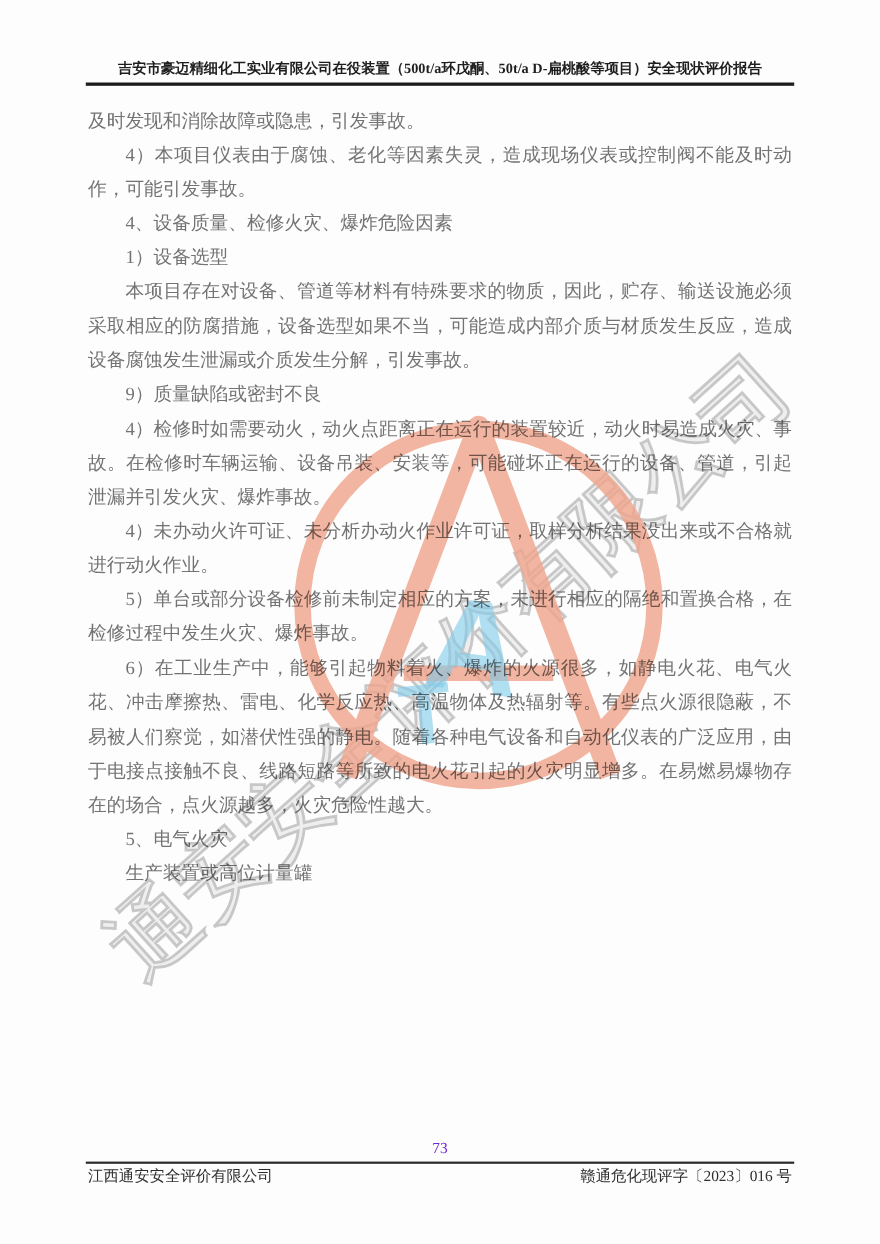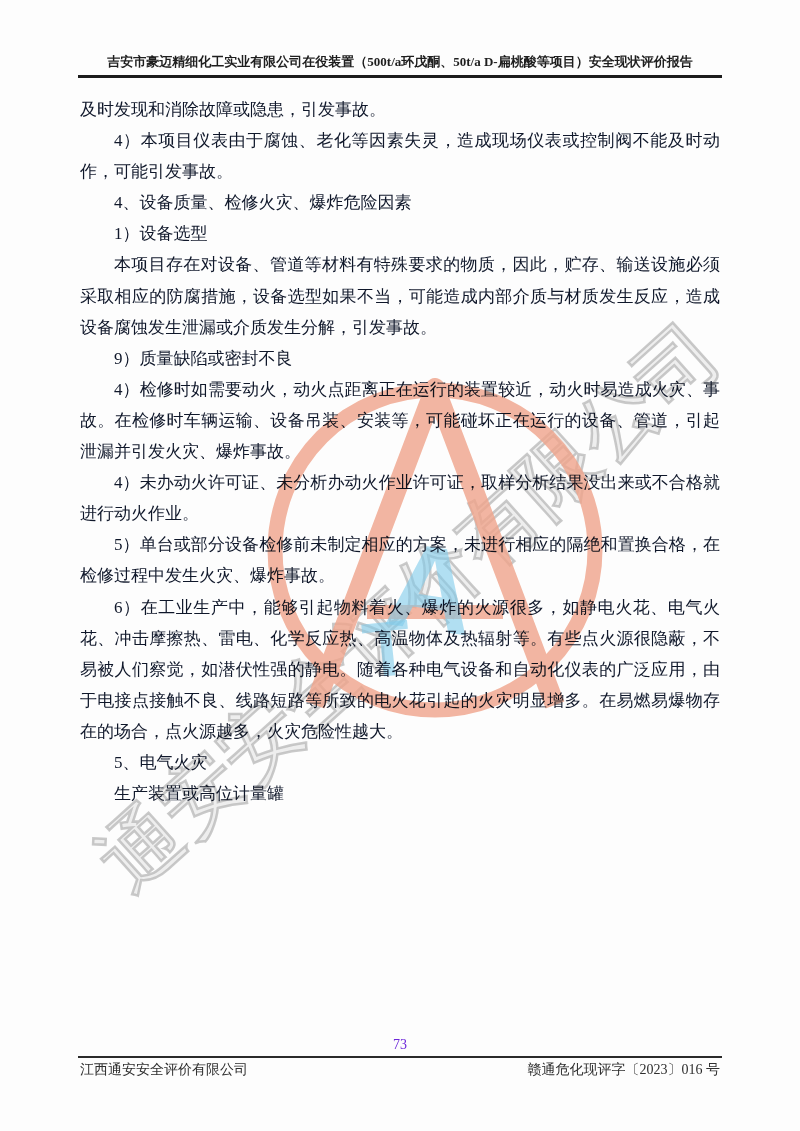--- a/index.html
+++ b/index.html
@@ -13,21 +13,21 @@
     position:absolute;top:53px;left:80px;width:640px;
     text-align:center;font-size:13px;font-weight:bold;color:#1e1e1e;
     white-space:nowrap;
   }
   .header-rule{
     position:absolute;top:75px;left:78px;width:644px;height:3px;background:#1c1c1c;
   }
   
   .body-text{
     position:absolute;top:94px;left:80px;width:640px;height:952px;overflow:hidden;
-    font-size:17px;line-height:31.1px;color:#0f172a;
+    font-size:17px;line-height:31.1px;color:#737373;
     text-align:justify;
   }
   .para{margin:0;text-indent:2em;}
   .para.no-indent{text-indent:0;}
   
   .page-number{
     position:absolute;top:1037px;left:80px;width:640px;
     text-align:center;font-size:14px;color:#6d28d9;
   }
   .footer-rule{

